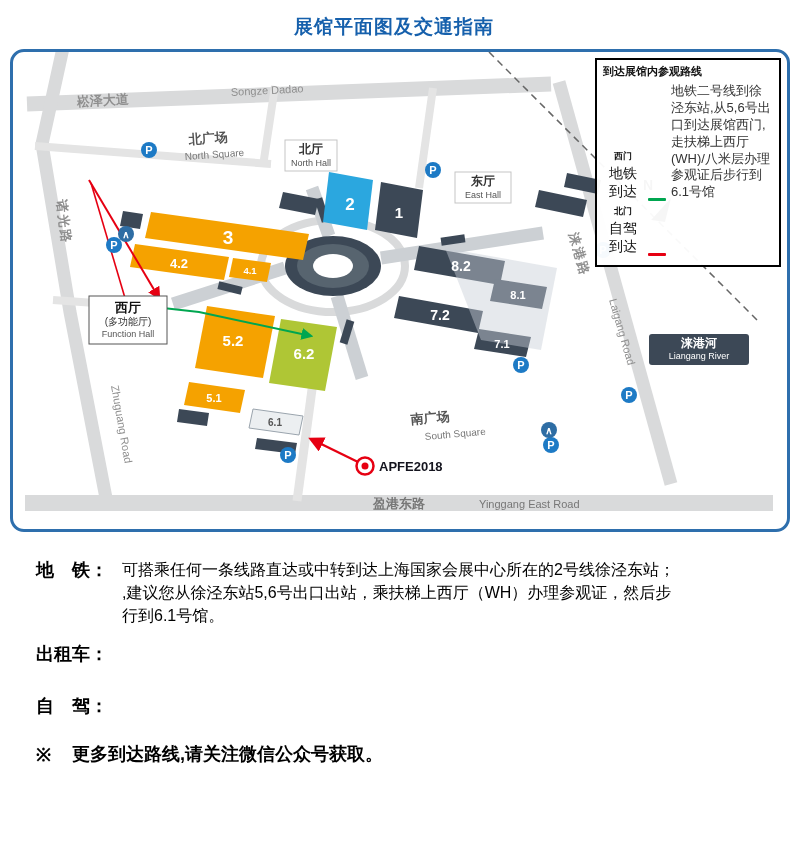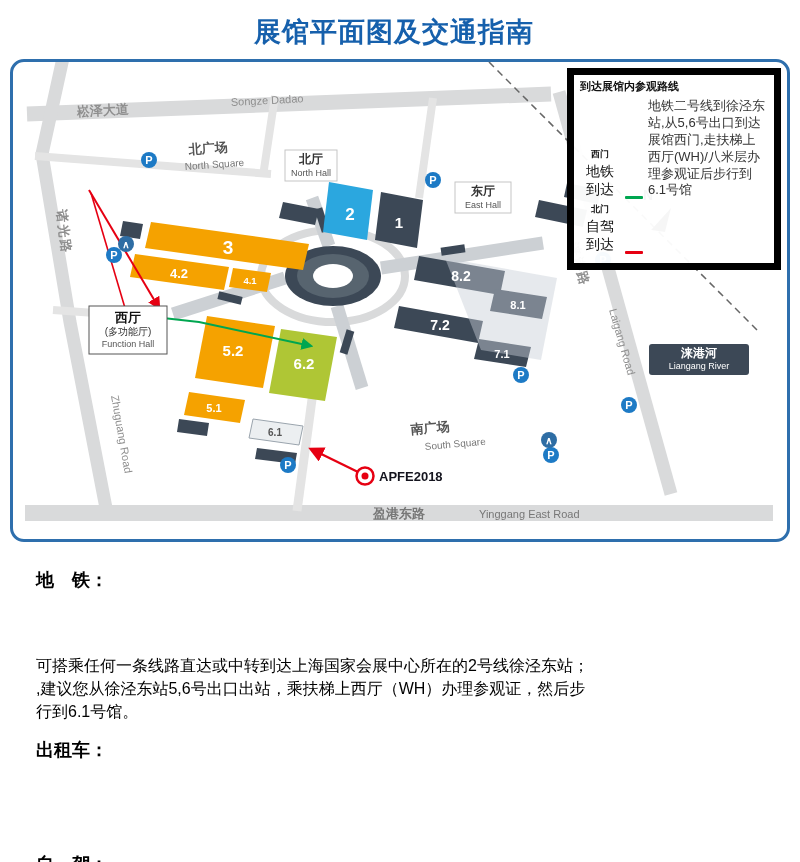--- a/index.html
+++ b/index.html
@@ -8,56 +8,56 @@
     width: 800px;
     height: 862px;
     background: #ffffff;
     font-family: "Liberation Sans", sans-serif;
     color: #000;
   }
   .page { width: 800px; height: 862px; overflow: hidden; }
   .page-title {
     text-align: center;
     color: #1660ac;
-    font-size: 27px;
+    font-size: 19px;
     font-weight: bold;
     margin: 14px 12px 9px 0;
     letter-spacing: 1px;
   }
   .map-frame {
     position: relative;
     margin: 0 10px;
     height: 483px;
     border: 3px solid #2e6fad;
     border-radius: 14px;
     background: #fff;
     overflow: hidden;
   }
   svg.map { display: block; width: 774px; height: 477px; font-family: "Liberation Sans", sans-serif; }
 
   .legend {
     position: absolute;
     top: 6px; right: 6px;
-    width: 214px;
-    border: 7px solid #000000;
+    width: 186px;
+    border: 2px solid #000000;
     background: rgba(255,255,255,0.96);
     padding: 4px 6px 5px 6px;
   }
   .legend-title { font-size: 11px; font-weight: bold; color: #111; margin-bottom: 4px; }
   .legend-item { display: flex; align-items: flex-end; gap: 5px; margin-bottom: 4px; }
   .legend-gate { flex: 0 0 40px; text-align: center; }
   .legend-gate .g { display: block; font-size: 9px; font-weight: bold; color: #111; }
   .legend-gate .m { display: block; font-size: 14px; color: #111; margin-top: 2px; }
   .legend-line { flex: 0 0 18px; height: 3px; margin-top: 9px; border-radius: 1px; }
   .legend-line.green { background: #00A650; }
   .legend-line.red { background: #E60012; }
   .legend-desc { font-size: 13px; color: #333; line-height: 1.3; }
 
   .guide { padding: 0 36px; margin-top: 26px; }
-  .guide-row { display: flex; margin-bottom: 14px; flex-direction: column; }
+  .guide-row { display: flex; margin-bottom: 14px; }
   .guide-row.drive { margin-top: 28px; justify-content: space-between; }
   .guide-label { flex: 0 0 86px; font-size: 18px; font-weight: bold; white-space: nowrap; }
   .guide-text { font-size: 16px; line-height: 1.45; white-space: pre-line; }
   .footer-row { display: flex; margin-top: 24px; }
   .footer-mark { flex: 0 0 36px; font-size: 18px; font-weight: bold; }
   .footer-text { font-size: 18px; font-weight: bold; }
 </style>
 </head>
 <body>
 
@@ -309,16 +309,17 @@
 行到6.1号馆。</div>
     </div>
     <div class="guide-row">
       <div class="guide-label">出租车：</div>
     </div>
     <div class="guide-row drive">
       <div class="guide-label">自　驾：</div>
     </div>
     <div class="footer-row">
       <div class="footer-mark">※</div>
+      <div class="footer-text">更多到达路线,请关注微信公众号获取。</div>
     </div>
   </div>
 
 </div>
 
 </body></html>

